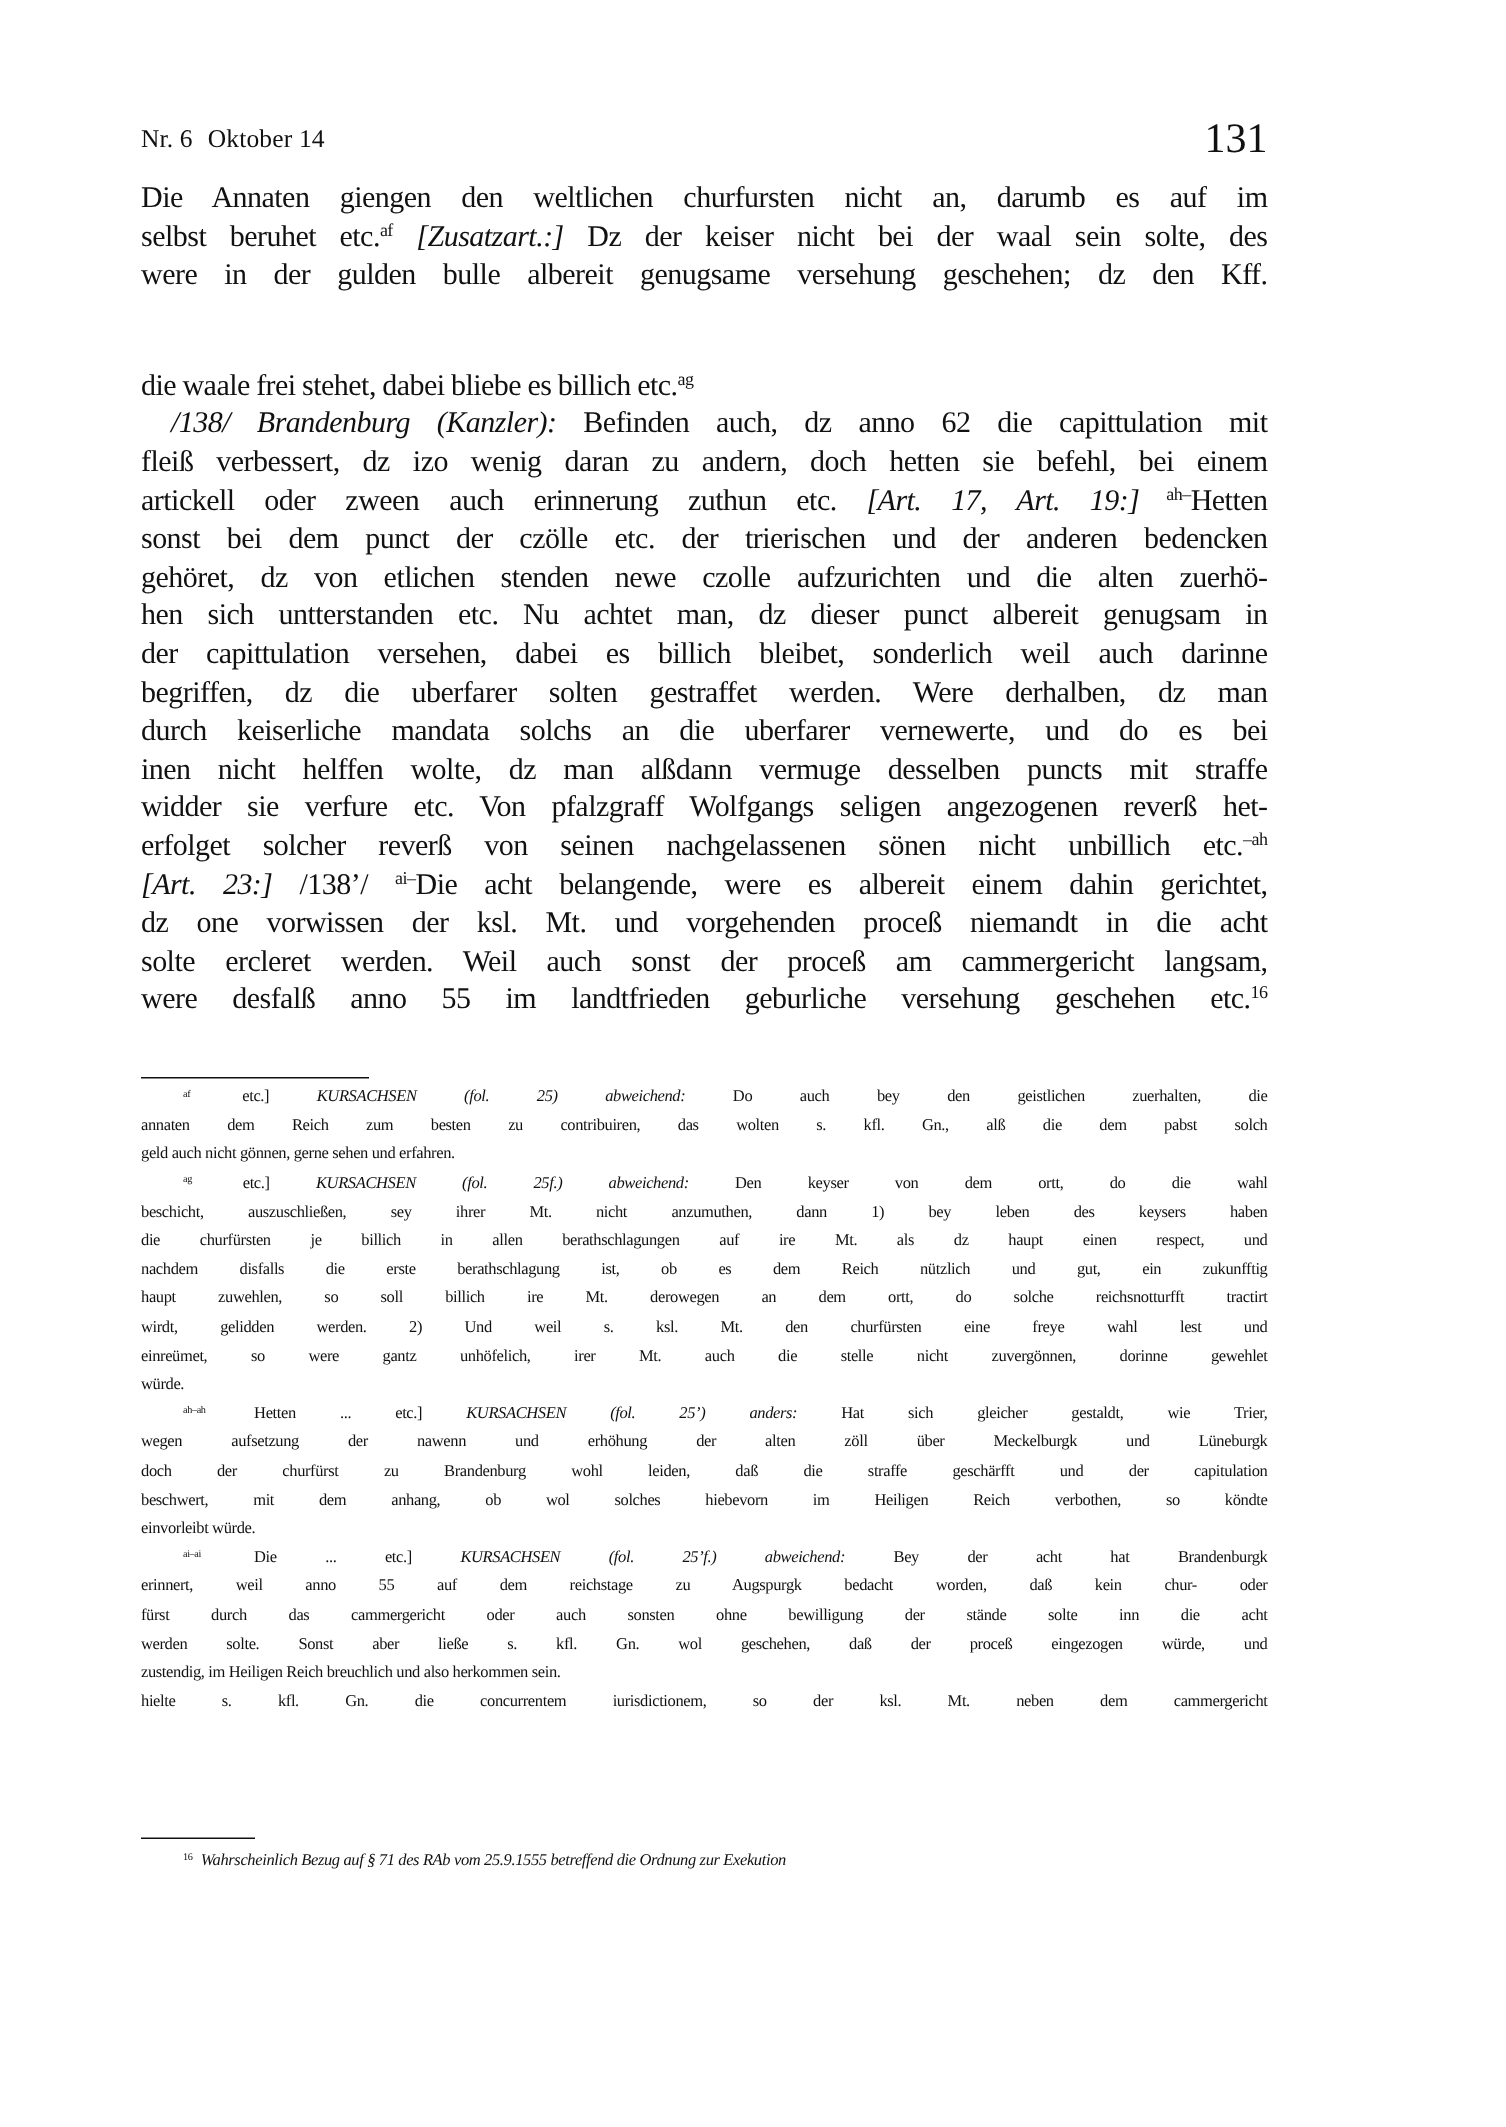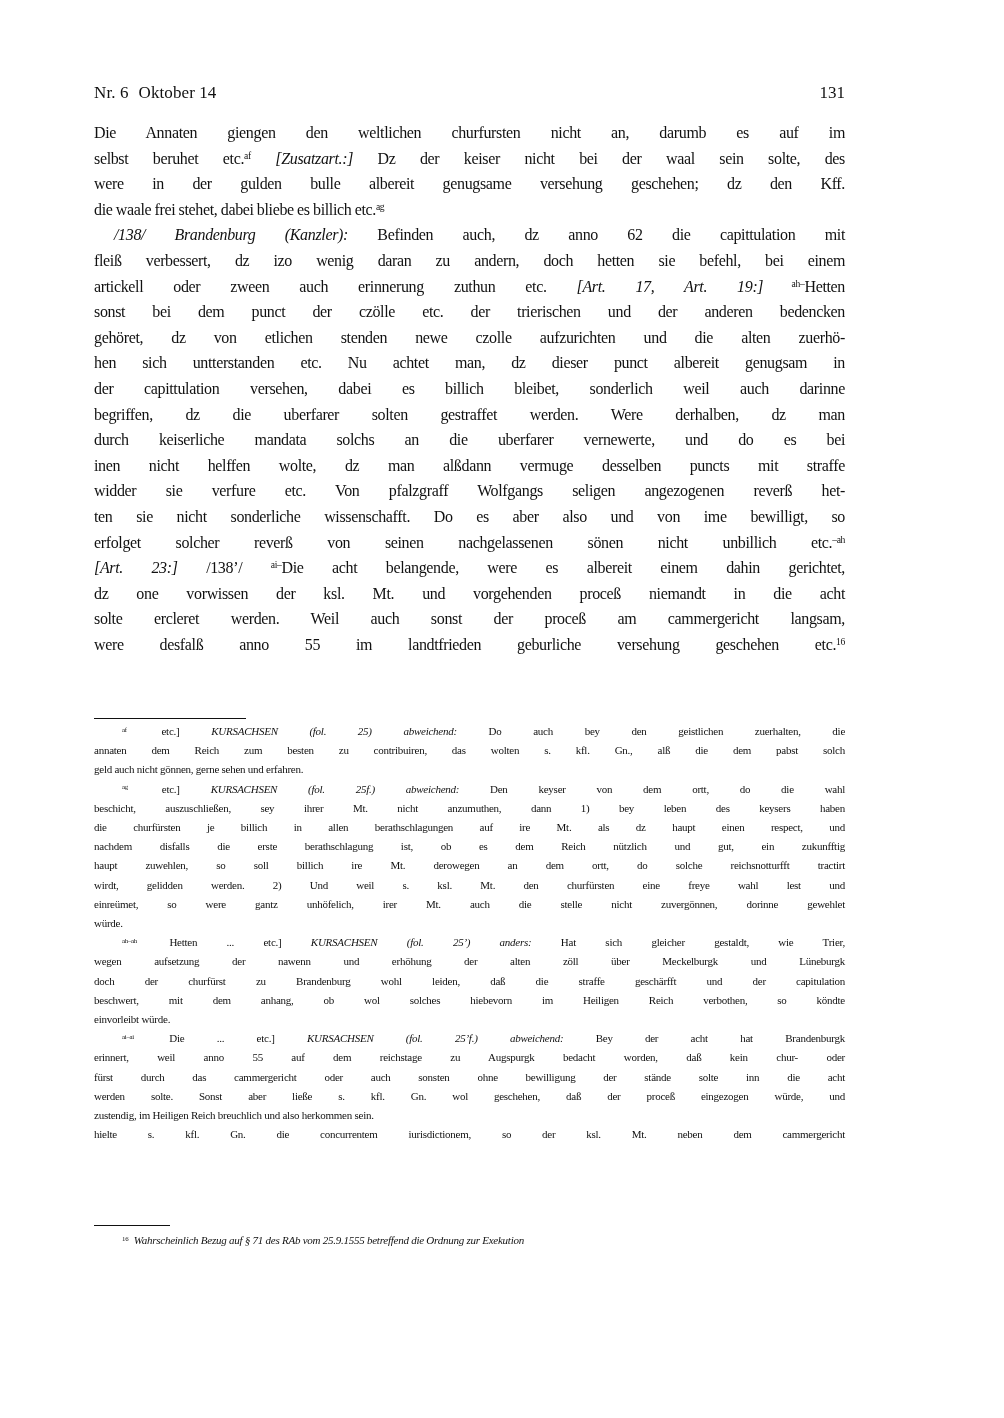--- a/index.html
+++ b/index.html
@@ -32,41 +32,42 @@
       left: 0;
       right: 0;
       text-align: left;
       letter-spacing: 0.1px;
     }
     .running-head .title .gap { display: inline-block; width: 10px; }
     .running-head .pageno {
       position: absolute;
       right: 0;
       top: 0;
-      font-size: 17px;
+      font-size: 28px;
     }
     .body-text {
       margin-top: 12px;
-      font-size: 16px;
+      font-size: 20px;
       line-height: 25.6px;
       text-align: justify;
       letter-spacing: -0.35px;
       word-spacing: -0.4px;
     }
     .body-text p {
       margin: 0;
     }
     .line {
       display: block;
       text-align: justify;
       text-align-last: justify;
       white-space: nowrap;
     }
     .line.last {
       text-align-last: left;
+      margin-top: 48px;
     }
     i, .it { font-style: italic; margin-top: 20px; }
     sup, .sup {
       font-size: 0.6em;
       vertical-align: 0.55em;
       line-height: 0;
     }
     .rule {
       position: absolute;
       left: 94px;
@@ -128,21 +129,20 @@
       <span class="line">fleiß verbessert, dz izo wenig daran zu andern, doch hetten sie befehl, bei einem</span>
       <span class="line"><span>artickell oder zween auch erinnerung zuthun etc. </span><span class="it">[Art. 17, Art. 19:]</span><span class="sup"> ah–</span><span>Hetten</span></span>
       <span class="line">sonst bei dem punct der czölle etc. der trierischen und der anderen bedencken</span>
       <span class="line">gehöret, dz von etlichen stenden newe czolle aufzurichten und die alten zuerhö-</span>
       <span class="line">hen sich untterstanden etc. Nu achtet man, dz dieser punct albereit genugsam in</span>
       <span class="line">der capittulation versehen, dabei es billich bleibet, sonderlich weil auch darinne</span>
       <span class="line">begriffen, dz die uberfarer solten gestraffet werden. Were derhalben, dz man</span>
       <span class="line">durch keiserliche mandata solchs an die uberfarer vernewerte, und do es bei</span>
       <span class="line">inen nicht helffen wolte, dz man alßdann vermuge desselben puncts mit straffe</span>
       <span class="line">widder sie verfure etc. Von pfalzgraff Wolfgangs seligen angezogenen reverß het-</span>
-      <span class="line">ten sie nicht sonderliche wissenschafft. Do es aber also und von ime bewilligt, so</span>
       <span class="line"><span>erfolget solcher reverß von seinen nachgelassenen sönen nicht unbillich etc.</span><span class="sup">–ah</span></span>
       <span class="line"><span class="it">[Art. 23:]</span><span> /138’/ </span><span class="sup">ai–</span><span>Die acht belangende, were es albereit einem dahin gerichtet,</span></span>
       <span class="line">dz one vorwissen der ksl. Mt. und vorgehenden proceß niemandt in die acht</span>
       <span class="line">solte ercleret werden. Weil auch sonst der proceß am cammergericht langsam,</span>
       <span class="line"><span>were desfalß anno 55 im landtfrieden geburliche versehung geschehen etc.</span><span class="sup">16</span></span>
     </p>
   </div>
 </div>
 
 <div class="rule r1"></div>

